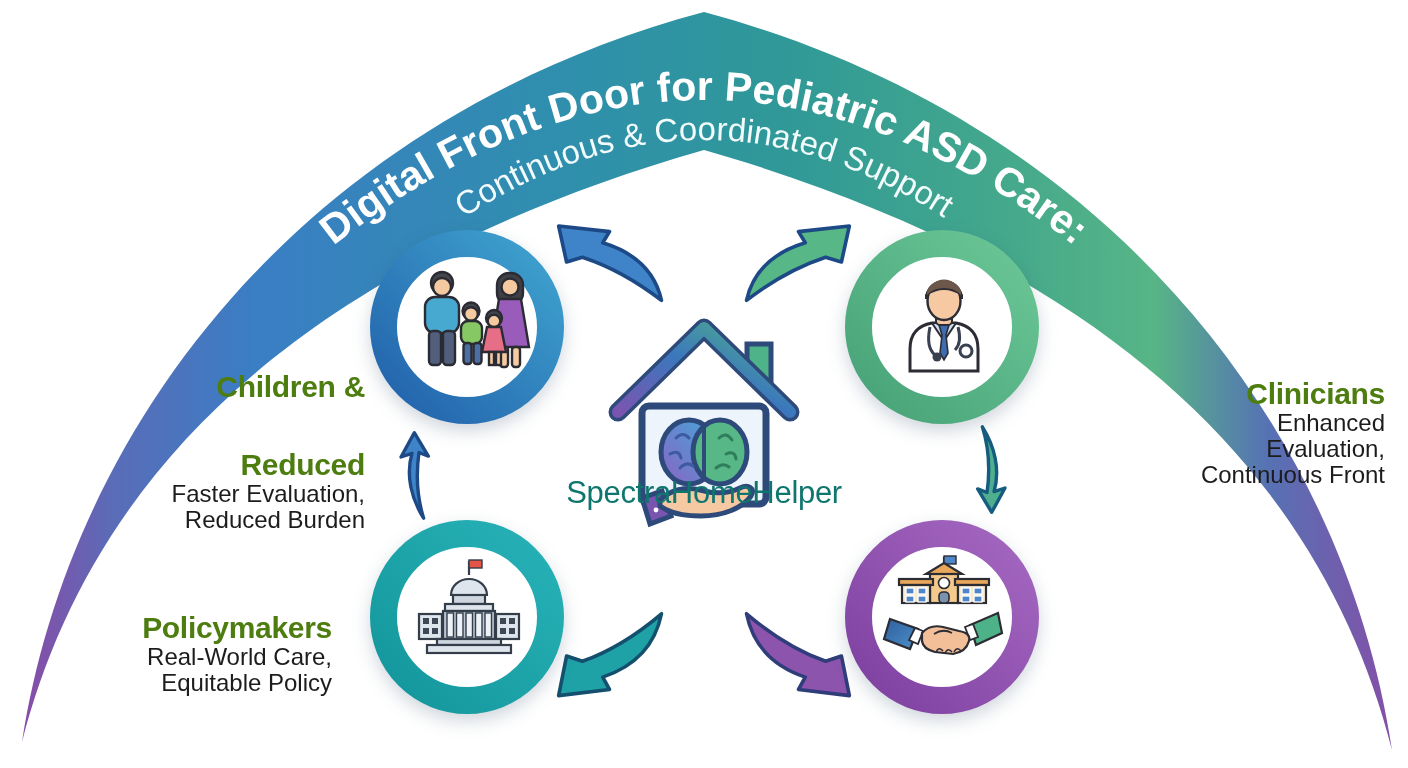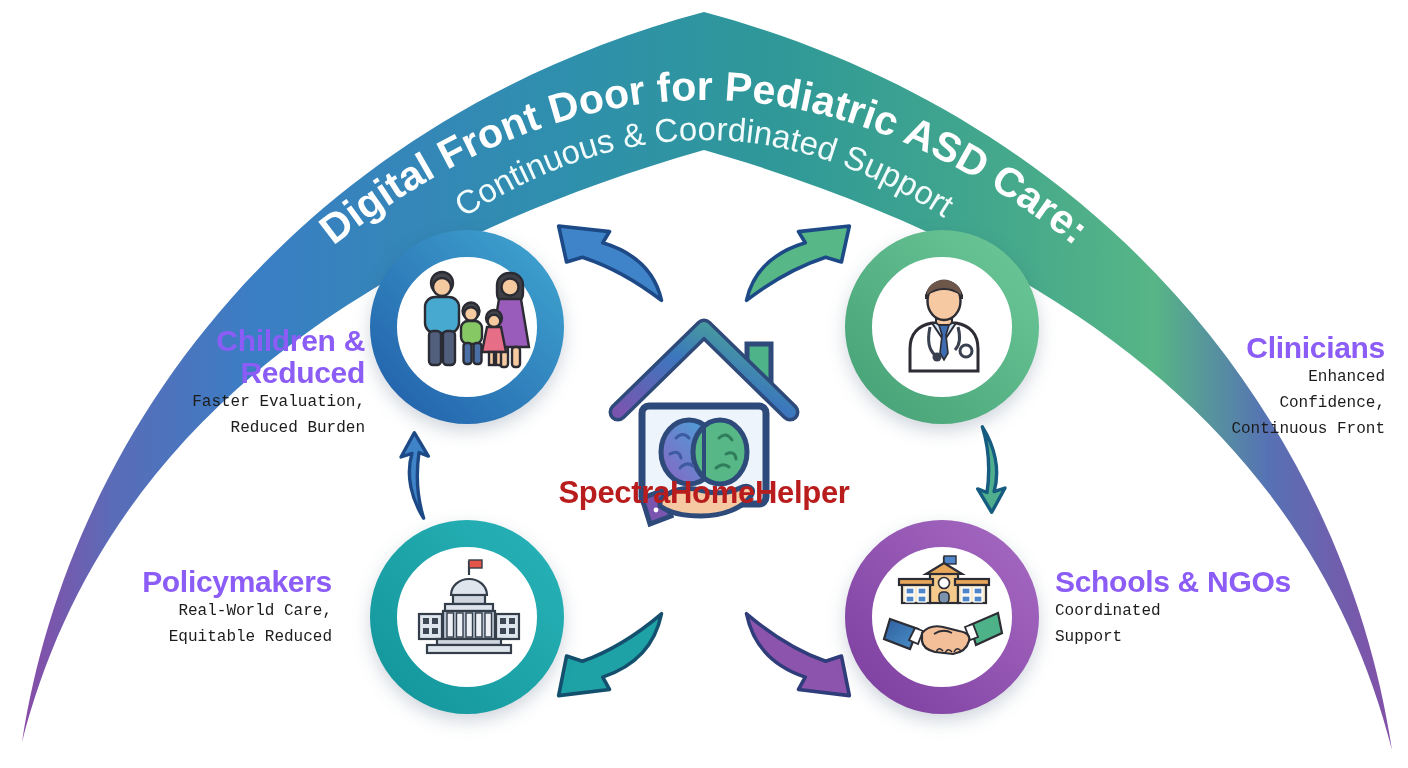--- a/index.html
+++ b/index.html
@@ -6,27 +6,27 @@
   .canvas{
     position:relative;width:1408px;height:768px;overflow:hidden;
     background:#ffffff;font-family:"Liberation Sans",sans-serif;
   }
   svg.art{position:absolute;left:0;top:0;width:1408px;height:768px;display:block;}
   .arc-title{font-family:"Liberation Sans",sans-serif;font-weight:bold;font-size:41px;fill:#ffffff;}
   .arc-subtitle{font-family:"Liberation Sans",sans-serif;font-weight:400;font-size:33px;fill:#f2fbfb;}
   .ring-group{filter:drop-shadow(0 7px 9px rgba(40,70,100,0.22));}
   .arrow{stroke-linejoin:round;}
   .label-block{position:absolute;color:#161616;}
-  .label-block .heading{font-weight:bold;font-size:30px;line-height:32px;color:#8b5cf6;letter-spacing:-0.3px;}
-  .label-block .desc{font-size:16px;line-height:26px;color:#1c1c1c;font-family:Liberation Mono, monospace;}
+  .label-block .heading{font-weight:bold;font-size:30px;line-height:32px;color:#4d7c0f;letter-spacing:-0.3px;margin-top:46px;}
+  .label-block .desc{font-size:24px;line-height:26px;color:#1c1c1c;}
   .align-right{text-align:right;}
   .align-left{text-align:left;}
   .center-label{
     position:absolute;left:504px;top:474px;width:400px;text-align:center;
-    font-weight:bold;font-size:31px;line-height:38px;color:#b91c1c;letter-spacing:-0.3px;
+    font-weight:normal;font-size:31px;line-height:38px;color:#0f766e;letter-spacing:-0.3px;
   }
 </style>
 </head>
 <body>
 
 <div class="canvas">
 
   <svg class="art" viewBox="0 0 1408 768">
     <defs>
       <linearGradient id="arcGrad" x1="0" y1="0" x2="1408" y2="0" gradientUnits="userSpaceOnUse">
@@ -243,33 +243,28 @@
   <div class="label-block align-right" style="right:1043px;top:325px;width:330px;">
     <div class="heading">Children &amp;</div>
     <div class="heading">Reduced</div>
     <div class="desc">Faster Evaluation,</div>
     <div class="desc">Reduced Burden</div>
   </div>
 
   <div class="label-block align-left" style="left:1055px;top:332px;width:330px;text-align:right;">
     <div class="heading">Clinicians</div>
     <div class="desc">Enhanced</div>
-    <div class="desc">Confidence,</div>
+    <div class="desc">Evaluation,</div>
     <div class="desc">Continuous Front</div>
   </div>
 
   <div class="label-block align-right" style="right:1076px;top:566px;width:330px;">
     <div class="heading">Policymakers</div>
     <div class="desc">Real-World Care,</div>
-    <div class="desc">Equitable Reduced</div>
-  </div>
-
-  <div class="label-block align-left" style="left:1055px;top:566px;width:330px;">
-    <div class="heading">Schools &amp; NGOs</div>
-    <div class="desc">Coordinated</div>
-    <div class="desc">Support</div>
-  </div>
+    <div class="desc">Equitable Policy</div>
+  </div>
+
 
   <div class="center-label">
     <div>SpectraHomeHelper</div>
   </div>
 
 </div>
 
 </body></html>

